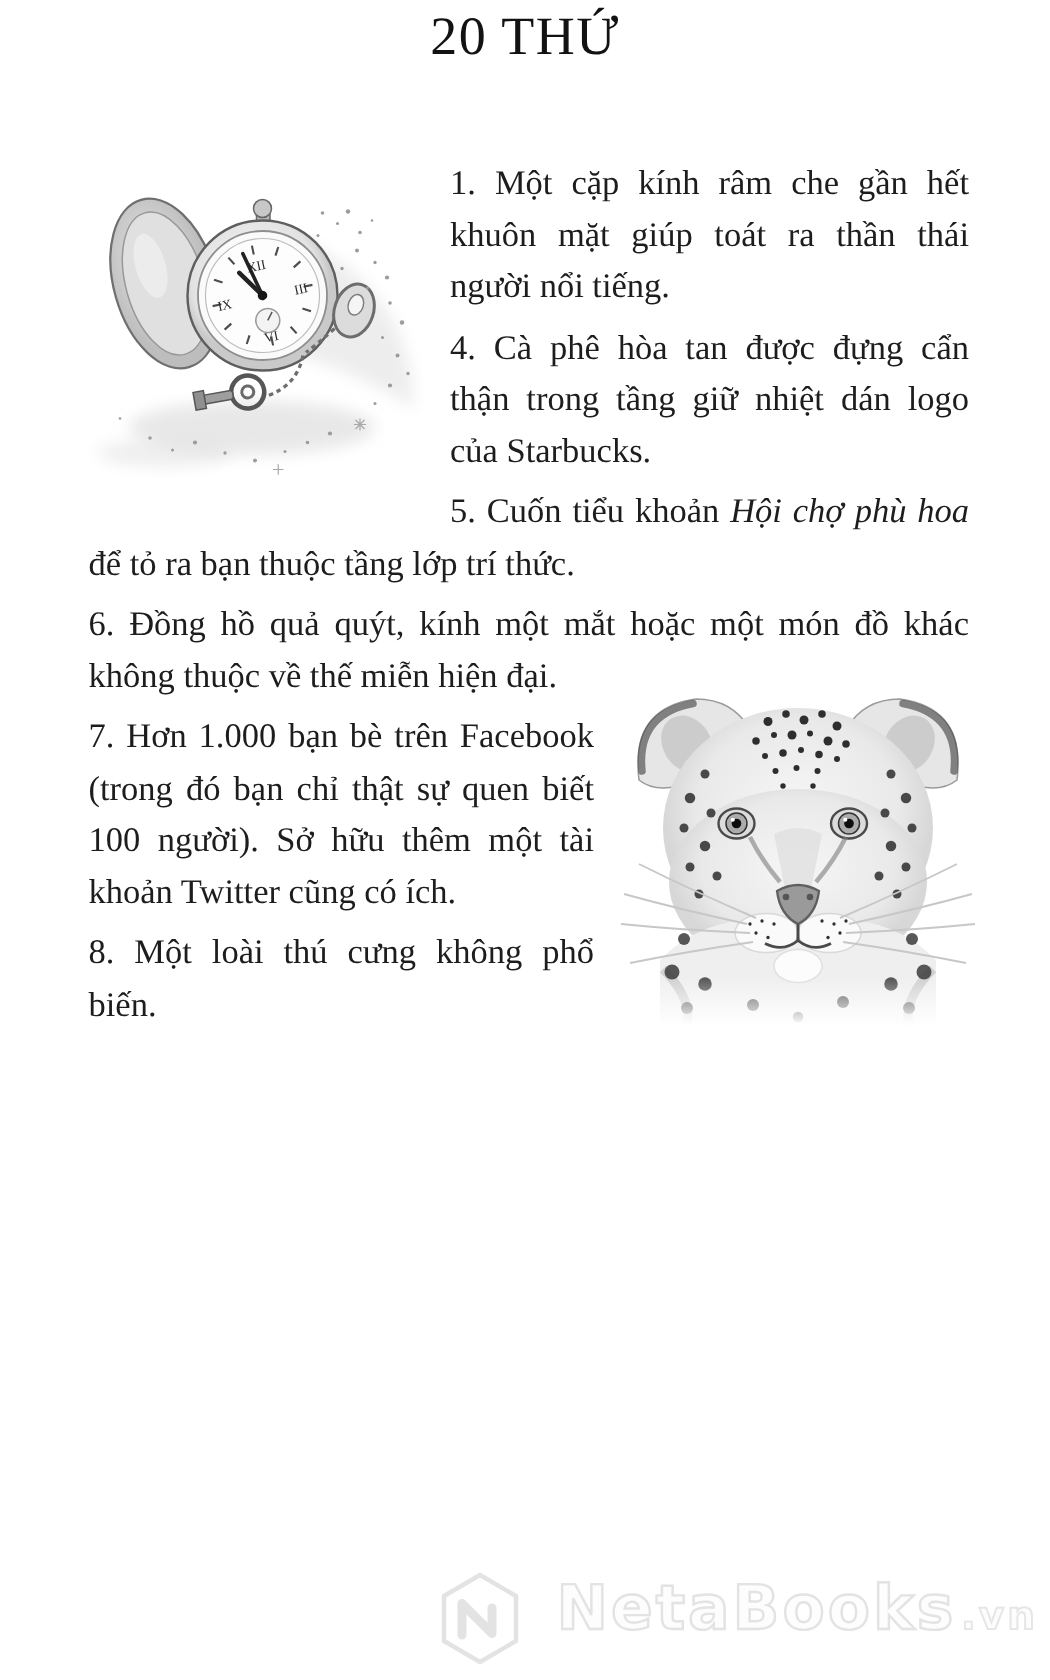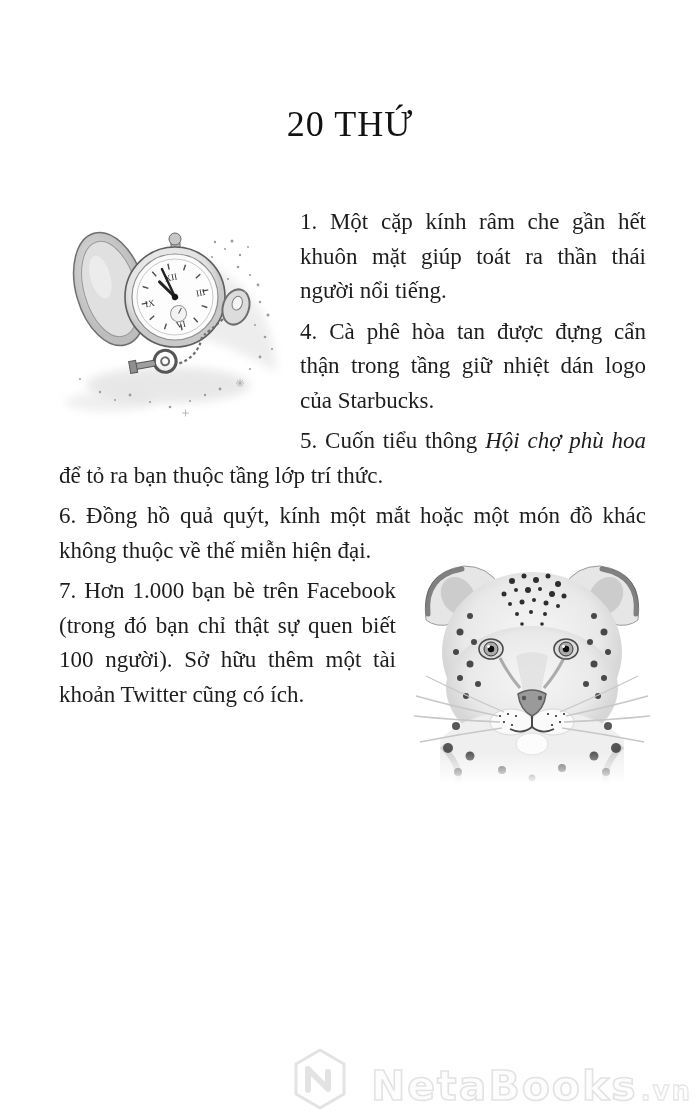--- a/index.html
+++ b/index.html
@@ -1,26 +1,26 @@
 <!DOCTYPE html>
 <html lang="vi"><head>
 <meta charset="utf-8">
 <style>
   html,body{margin:0;padding:0;background:#fff;}
   .page{position:relative;width:700px;height:1120px;background:#ffffff;overflow:hidden;
         font-family:"Liberation Serif","DejaVu Serif",serif;color:#1d1d1d;}
-  .title{padding-top:100px;text-align:center;font-size:36px;line-height:49px;
+  .title{text-align:center;font-size:36px;line-height:49px;
          letter-spacing:1px;color:#121212;}
   .content{margin:56px 54px 0 57px;font-size:23px;line-height:34.5px;text-align:justify;}
   .content p{margin:0 0 6px 2px;}
   .content em{}
   figure{margin:0;padding:0;}
   .watch-fig{float:left;width:245px;height:240px;margin:-8px 15px 0 -17px;}
   .leopard-fig{float:right;width:240px;height:228px;margin:-18px -6px 0 16px;}
-  .watermark{position:absolute;right:8px;bottom:10px;display:flex;align-items:flex-end;gap:24px;
+  .watermark{position:absolute;right:8px;bottom:10px;display:flex;align-items:flex-start;gap:24px;
              font-family:"DejaVu Sans","Liberation Sans",sans-serif;user-select:none;}
   .wm-text{font-size:41px;font-weight:bold;letter-spacing:2px;color:#fdfdfd;
            -webkit-text-stroke:1.6px #e3e3e3;white-space:nowrap;}
   .wm-suffix{font-size:26px;-webkit-text-stroke:1.3px #e6e6e6;margin-left:3px;}
 </style>
 </head>
 <body>
 
 <div class="page">
 
@@ -139,21 +139,21 @@
             <path d="M196,186 l8,0 M200,182 l0,8 M197,183 l6,6 M203,183 l-6,6"></path>
             <path d="M142,216 l7,0 M145.5,212.5 l0,7"></path>
           </g>
         </svg>
       </figure>
 
       <p><span>1.</span> <span>Một cặp kính râm che gần hết khuôn mặt giúp toát ra thần thái người nổi tiếng.</span></p>
     </section>
 
     <p><span>4.</span> <span>Cà phê hòa tan được đựng cẩn thận trong tầng giữ nhiệt dán logo của Starbucks.</span></p>
-    <p><span>5.</span> <span>Cuốn tiểu thông </span><em>Hội chợ phù hoa</em><span> để tỏ ra bạn thuộc tầng lớp trí thức.</span></p>
+    <p><span>5.</span> <span>Cuốn tiểu khoản </span><em>Hội chợ phù hoa</em><span> để tỏ ra bạn thuộc tầng lớp trí thức.</span></p>
     <p><span>6.</span> <span>Đồng hồ quả quýt, kính một mắt hoặc một món đồ khác không thuộc về thế miễn hiện đại.</span></p>
 
     <section>
       <figure class="leopard-fig" aria-label="Leopard cub looking forward, grayscale photo">
         <svg width="240" height="228" viewBox="0 0 240 228">
           <defs>
             <radialGradient id="furG" cx="50%" cy="42%">
                 <stop offset="0%" stop-color="#f6f6f6"></stop>
                 <stop offset="75%" stop-color="#e9e9e9"></stop>
                 <stop offset="100%" stop-color="#d7d7d7"></stop>
@@ -283,20 +283,21 @@
                 <path d="M152,166 Q198,164 238,160"></path>
                 <path d="M150,172 Q192,178 232,186"></path>
                 <path d="M148,156 Q190,138 226,120"></path>
             </g>
             <rect x="0" y="196" width="240" height="32" fill="url(#fadeB)"></rect>
           </g>
         </svg>
       </figure>
 
       <p><span>7.</span> <span>Hơn 1.000 bạn bè trên Facebook (trong đó bạn chỉ thật sự quen biết 100 người). Sở hữu thêm một tài khoản Twitter cũng có ích.</span></p>
+      <p><span>8.</span> <span>Một loài thú cưng không phổ biến.</span></p>
     </section>
   </div>
 
   <div class="watermark">
     <svg width="54" height="62" viewBox="0 0 54 62">
       <polygon points="27,2 51,16 51,46 27,60 3,46 3,16" fill="none" stroke="#e3e3e3" stroke-width="3" stroke-linejoin="round"></polygon>
       <path d="M15,42 L15,21 L35,41 L35,24" fill="none" stroke="#e3e3e3" stroke-width="6" stroke-linecap="round" stroke-linejoin="round"></path>
     </svg>
     <span class="wm-text"><span>Neta</span><span>Books</span><span class="wm-suffix">.vn</span></span>
   </div>

